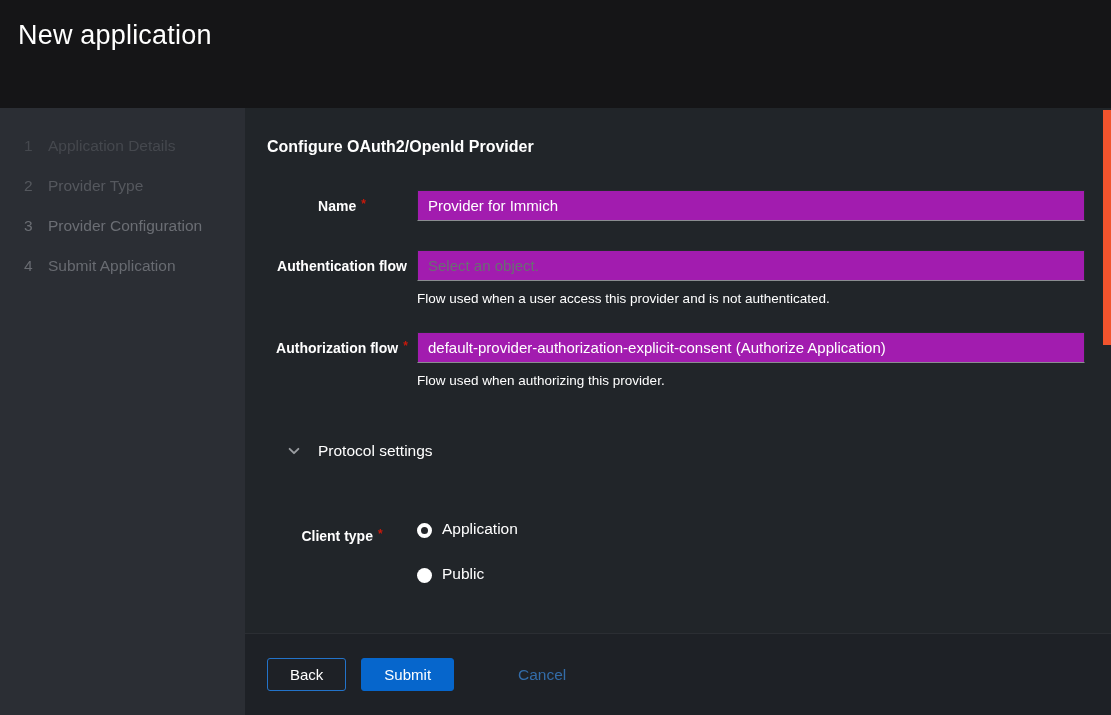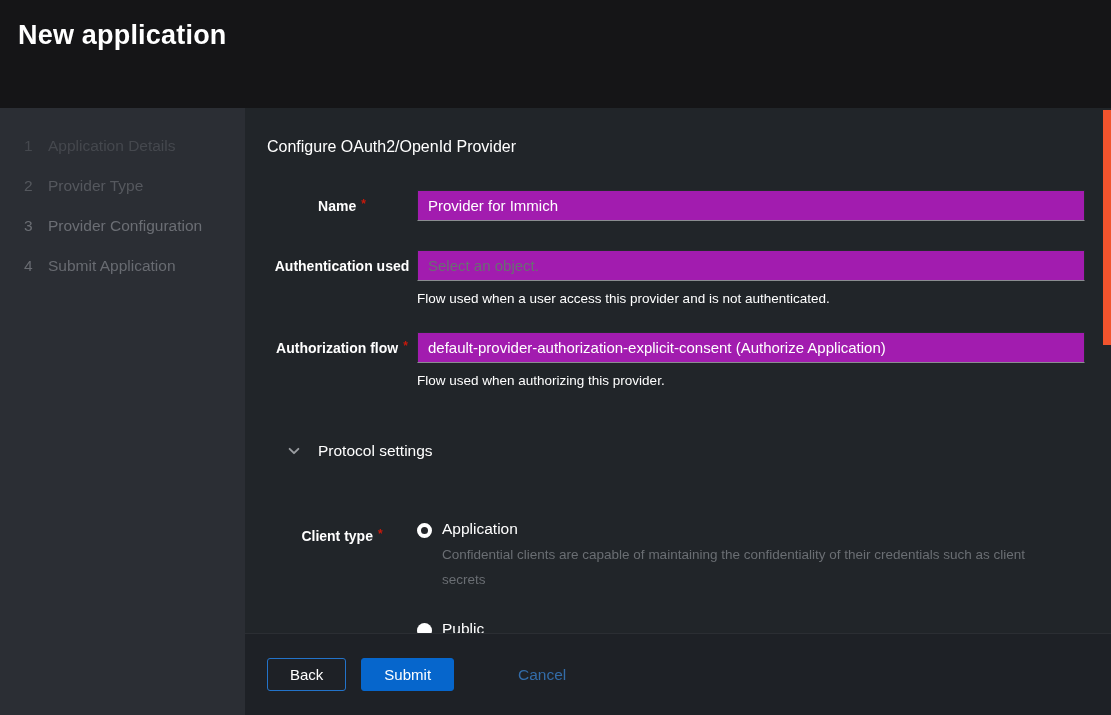--- a/index.html
+++ b/index.html
@@ -18,21 +18,21 @@
   .page-header {
     position: absolute;
     top: 0; left: 0; right: 0;
     height: 108px;
     background: #151517;
     padding: 20px 18px 0 18px;
   }
   .page-title {
     color: #ffffff;
     font-size: 27px;
-    font-weight: 700;
+    font-weight: 400;
     letter-spacing: 0.2px;
   }
   .page-subtitle {
     margin-top: 13px;
     color: #ededed;
     font-size: 14.5px;
   }
 
   
   .wizard-body {
@@ -72,21 +72,21 @@
   }
   .wizard-content {
     height: 525px;
     overflow: hidden;
     padding: 30px 26px 0 22px;
   }
 
   .form-heading {
     color: #ffffff;
     font-size: 16px;
-    font-weight: 400;
+    font-weight: 700;
     margin-bottom: 34px;
   }
 
   .form-row {
     display: grid;
     grid-template-columns: 150px 1fr;
     align-items: start;
   }
   .form-label {
     color: #ffffff;
@@ -272,21 +272,21 @@
         <div class="form-row row-name">
           <div class="form-label">
             <span>Name</span><span class="required-star">*</span>
           </div>
           <div>
             <input class="text-input" type="text" value="Provider for Immich" style="">
           </div>
         </div>
 
         <div class="form-row row-auth">
-          <div class="form-label">Authentication used</div>
+          <div class="form-label">Authentication flow</div>
           <div>
             <input class="text-input" type="text" placeholder="Select an object." style="">
             <div class="field-help">Flow used when a user access this provider and is not authenticated.</div>
           </div>
         </div>
 
         <div class="form-row row-authz">
           <div class="form-label">
             <span>Authorization flow</span><span class="required-star">*</span>
           </div>
@@ -306,21 +306,20 @@
         <div class="form-row row-client-type">
           <div class="form-label">
             <span>Client type</span><span class="required-star">*</span>
           </div>
           <div>
 
             <div class="radio-option">
               <span class="radio-circle checked"></span>
               <span class="radio-text">
                 <span class="radio-label">Application</span>
-                <div class="radio-desc">Confidential clients are capable of maintaining the confidentiality of their credentials such as client secrets</div>
               </span>
             </div>
 
             <div class="radio-option">
               <span class="radio-circle unchecked"></span>
               <span class="radio-text">
                 <span class="radio-label">Public</span>
                 
               </span>
             </div>

